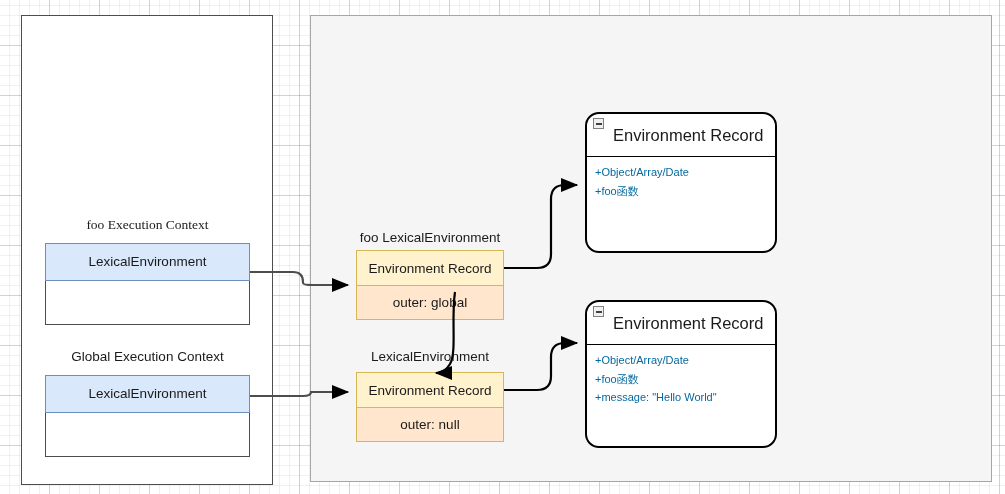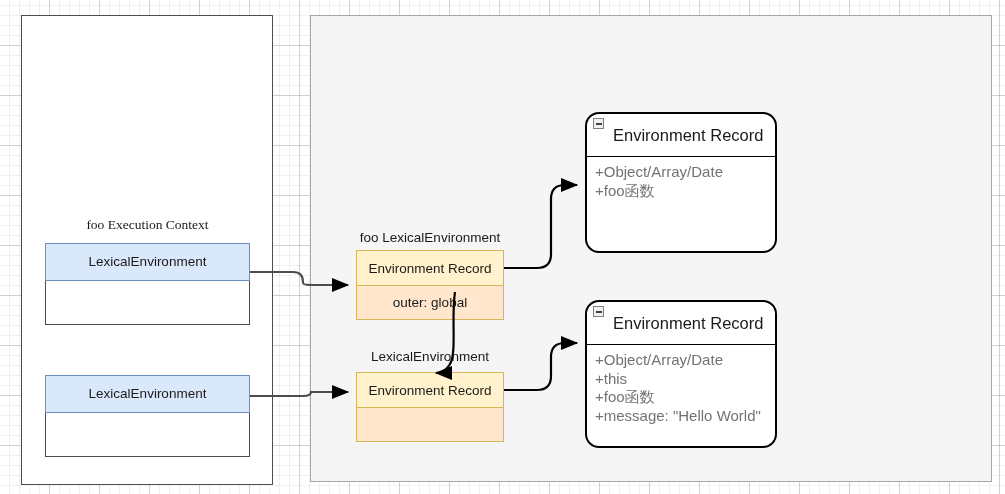--- a/index.html
+++ b/index.html
@@ -144,23 +144,23 @@
     left: 1.5px;
     right: 1.5px;
     top: 4px;
     height: 1.5px;
     background: #404040;
   }
   .uml-attrs {
     padding: 6px 0 0 8px;
   }
   .uml-attrs div {
-    font-size: 15px;
+    font-size: 11px;
     line-height: 18.5px;
-    color: #737373;
+    color: #0369a1;
     white-space: nowrap;
   }
 
   
   #edges {
     position: absolute;
     left: 0;
     top: 0;
     width: 1005px;
     height: 494px;
@@ -184,60 +184,61 @@
 
   <div class="node plain-container" style="left:21px; top:15px; width:252px; height:470px;"></div>
 
   <div class="caption" style="left:45px; top:217px; width:205px;font-family:Liberation Serif, serif;">foo Execution Context</div>
 
   <div class="ctx-box" style="left:45px; top:243px; width:205px; height:82px;">
     <div class="ctx-head">LexicalEnvironment</div>
     <div class="ctx-body"></div>
   </div>
 
+  <div class="caption" style="left:45px; top:349px; width:205px;">Global Execution Context</div>
 
   <div class="ctx-box" style="left:45px; top:375px; width:205px; height:82px;">
     <div class="ctx-head">LexicalEnvironment</div>
     <div class="ctx-body"></div>
   </div>
 
   <div class="node grey-panel" style="left:310px; top:15px; width:682px; height:467px;"></div>
 
   <div class="caption" style="left:356px; top:230px; width:148px;">foo LexicalEnvironment</div>
 
   <div class="lex-box" style="left:356px; top:250px; width:148px; height:70px;">
     <div class="lex-head">Environment Record</div>
     <div class="lex-outer">outer: global</div>
   </div>
 
   <div class="caption" style="left:356px; top:349px; width:148px;">LexicalEnvironment</div>
 
   <div class="lex-box" style="left:356px; top:372px; width:148px; height:70px;">
     <div class="lex-head">Environment Record</div>
+    <div class="lex-outer">outer: null</div>
   </div>
 
   <div class="uml" style="left:585px; top:112px; width:192px; height:141px;">
     <div class="uml-title">
       <span class="uml-collapse"></span>
       <span>Environment Record</span>
     </div>
     <div class="uml-attrs">
       <div>+Object/Array/Date</div>
       <div>+foo函数</div>
     </div>
   </div>
 
   <div class="uml" style="left:585px; top:300px; width:192px; height:148px;">
     <div class="uml-title">
       <span class="uml-collapse"></span>
       <span>Environment Record</span>
     </div>
     <div class="uml-attrs">
       <div>+Object/Array/Date</div>
-      <div>+this</div>
       <div>+foo函数</div>
       <div>+message: "Hello World"</div>
     </div>
   </div>
 
   <svg id="edges">
     <defs>
       <marker id="ah-grey" markerWidth="9" markerHeight="9" refX="7.4" refY="3.2" orient="auto" markerUnits="strokeWidth">
         <path d="M0,0 L8,3.2 L0,6.4 z" fill="#000000"></path>
       </marker>

